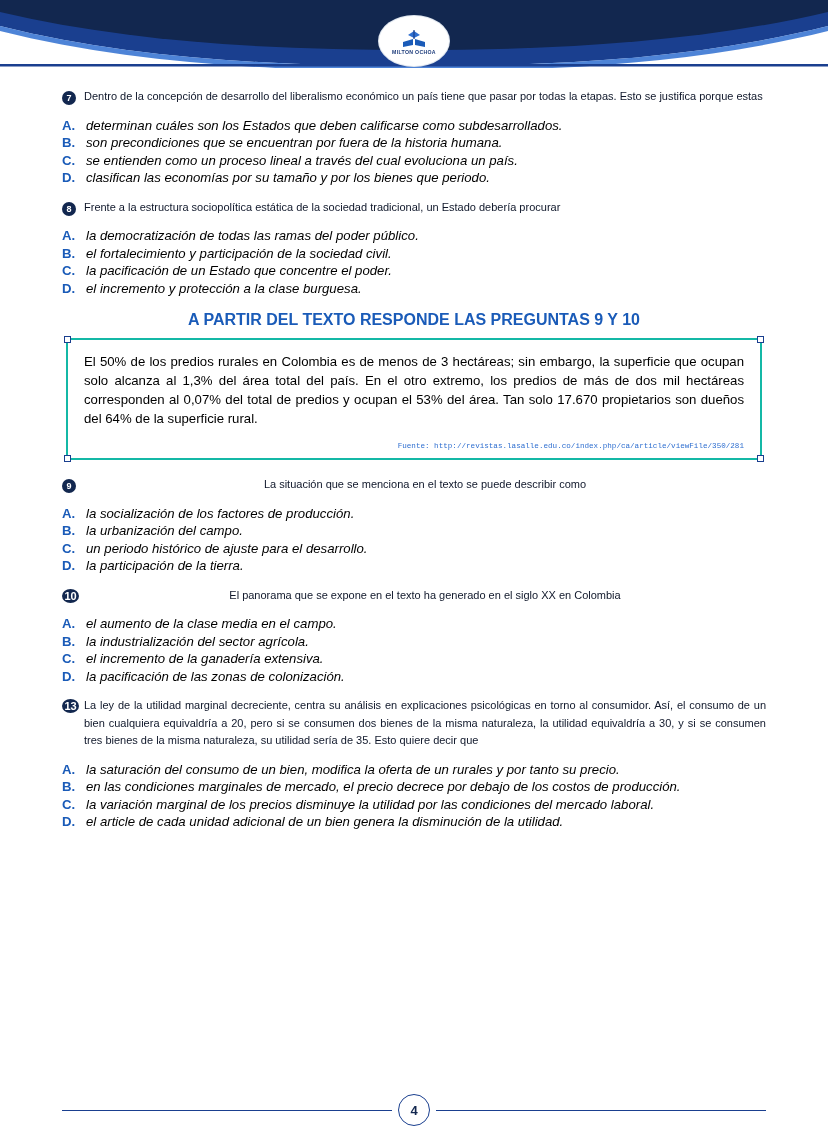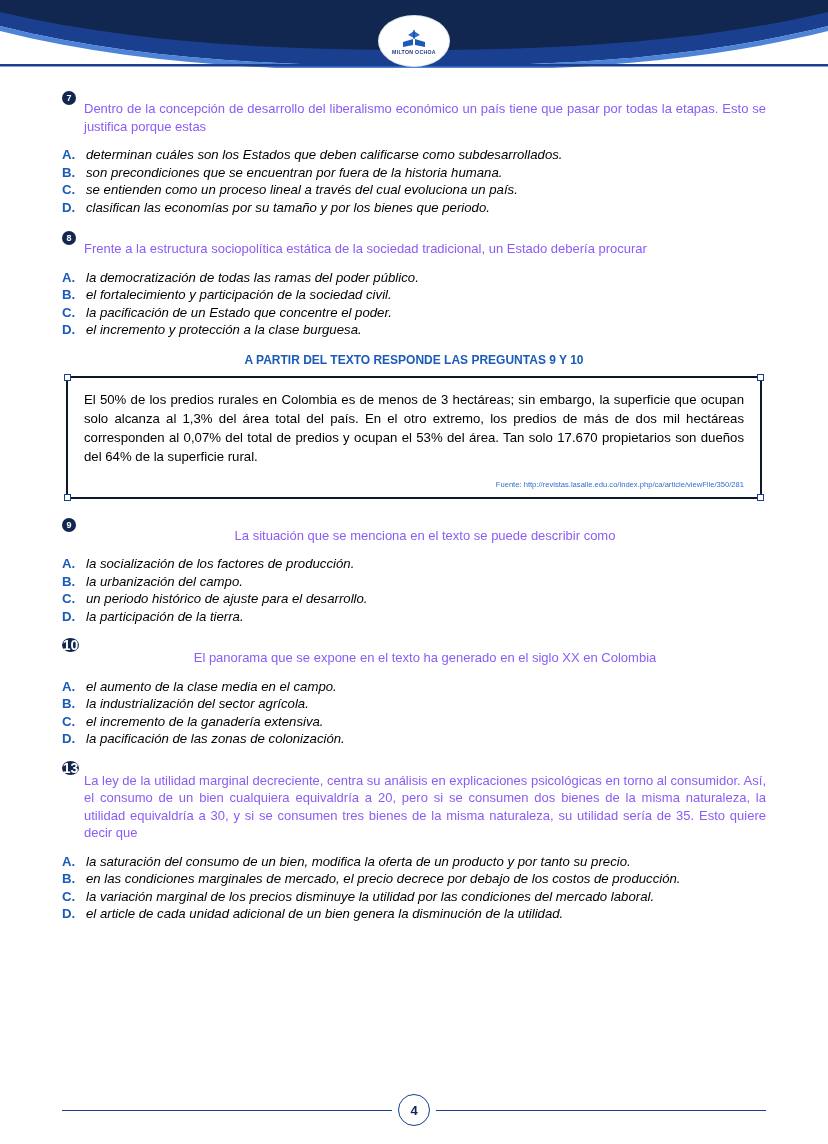--- a/index.html
+++ b/index.html
@@ -81,29 +81,28 @@
     border-radius: 50%;
     background: #12274f;
     color: #ffffff;
     font-size: 9px;
     line-height: 14px;
     text-align: center;
     font-weight: bold;
   }
   .qnum .circnum.wide {
     width: 17px;
-    font-size: 14px;
+    font-size: 11px;
   }
   .qtext {
     flex: 1 1 auto;
-    font-size: 13px;
+    font-size: 11px;
     line-height: 17.5px;
-    color: #8b5cf6;
+    color: #0f172a;
     text-align: justify;
-    margin-top: 12px;
   }
   .qtext.nojust {
     text-align: center;
   }
 
   .options {
     margin-top: 11px;
   }
   .opt {
     display: flex;
@@ -121,48 +120,49 @@
     flex: 1 1 auto;
     font-size: 13.2px;
     color: #000000;
     font-style: italic;
   }
 
   .section-title {
     text-align: center;
     color: #1a5bb8;
     font-weight: bold;
-    font-size: 12px;
+    font-size: 16px;
     margin-top: 14px;
     margin-bottom: 9px;
   }
 
   
   .readbox-wrap {
     position: relative;
     margin: 0 4px;
   }
   .readbox {
-    border: 2px solid #0f172a;
+    border: 2px solid #14b8a6;
     padding: 12px 16px 8px 16px;
     position: relative;
     background: #ffffff;
   }
   .readbox p {
     margin: 0;
     font-size: 13.2px;
     line-height: 19px;
     color: #000000;
     text-align: justify;
   }
   .readsource {
     margin-top: 14px;
     text-align: right;
     font-size: 7.6px;
     color: #2f6fd0;
+    font-family: Liberation Mono, monospace;
   }
   .corner {
     position: absolute;
     width: 7px;
     height: 7px;
     background: #ffffff;
     border: 1.5px solid #1a3f8f;
     box-sizing: border-box;
   }
   .corner.tl { left: -4px; top: -4px; }
@@ -338,21 +338,21 @@
   </div>
 
   <div class="qblock">
     <div class="qline">
       <div class="qnum"><span class="circnum wide">13</span></div>
       <div class="qtext">La ley de la utilidad marginal decreciente, centra su análisis en explicaciones psicológicas en torno al consumidor. Así, el consumo de un bien cualquiera equivaldría a 20, pero si se consumen dos bienes de la misma naturaleza, la utilidad equivaldría a 30, y si se consumen tres bienes de la misma naturaleza, su utilidad sería de 35. Esto quiere decir que</div>
     </div>
     <div class="options">
       <div class="opt">
         <div class="opt-letter">A.</div>
-        <div class="opt-text">la saturación del consumo de un bien, modifica la oferta de un producto y por tanto su precio.</div>
+        <div class="opt-text">la saturación del consumo de un bien, modifica la oferta de un rurales y por tanto su precio.</div>
       </div>
       <div class="opt">
         <div class="opt-letter">B.</div>
         <div class="opt-text">en las condiciones marginales de mercado, el precio decrece por debajo de los costos de producción.</div>
       </div>
       <div class="opt">
         <div class="opt-letter">C.</div>
         <div class="opt-text">la variación marginal de los precios disminuye la utilidad por las condiciones del mercado laboral.</div>
       </div>
       <div class="opt">

